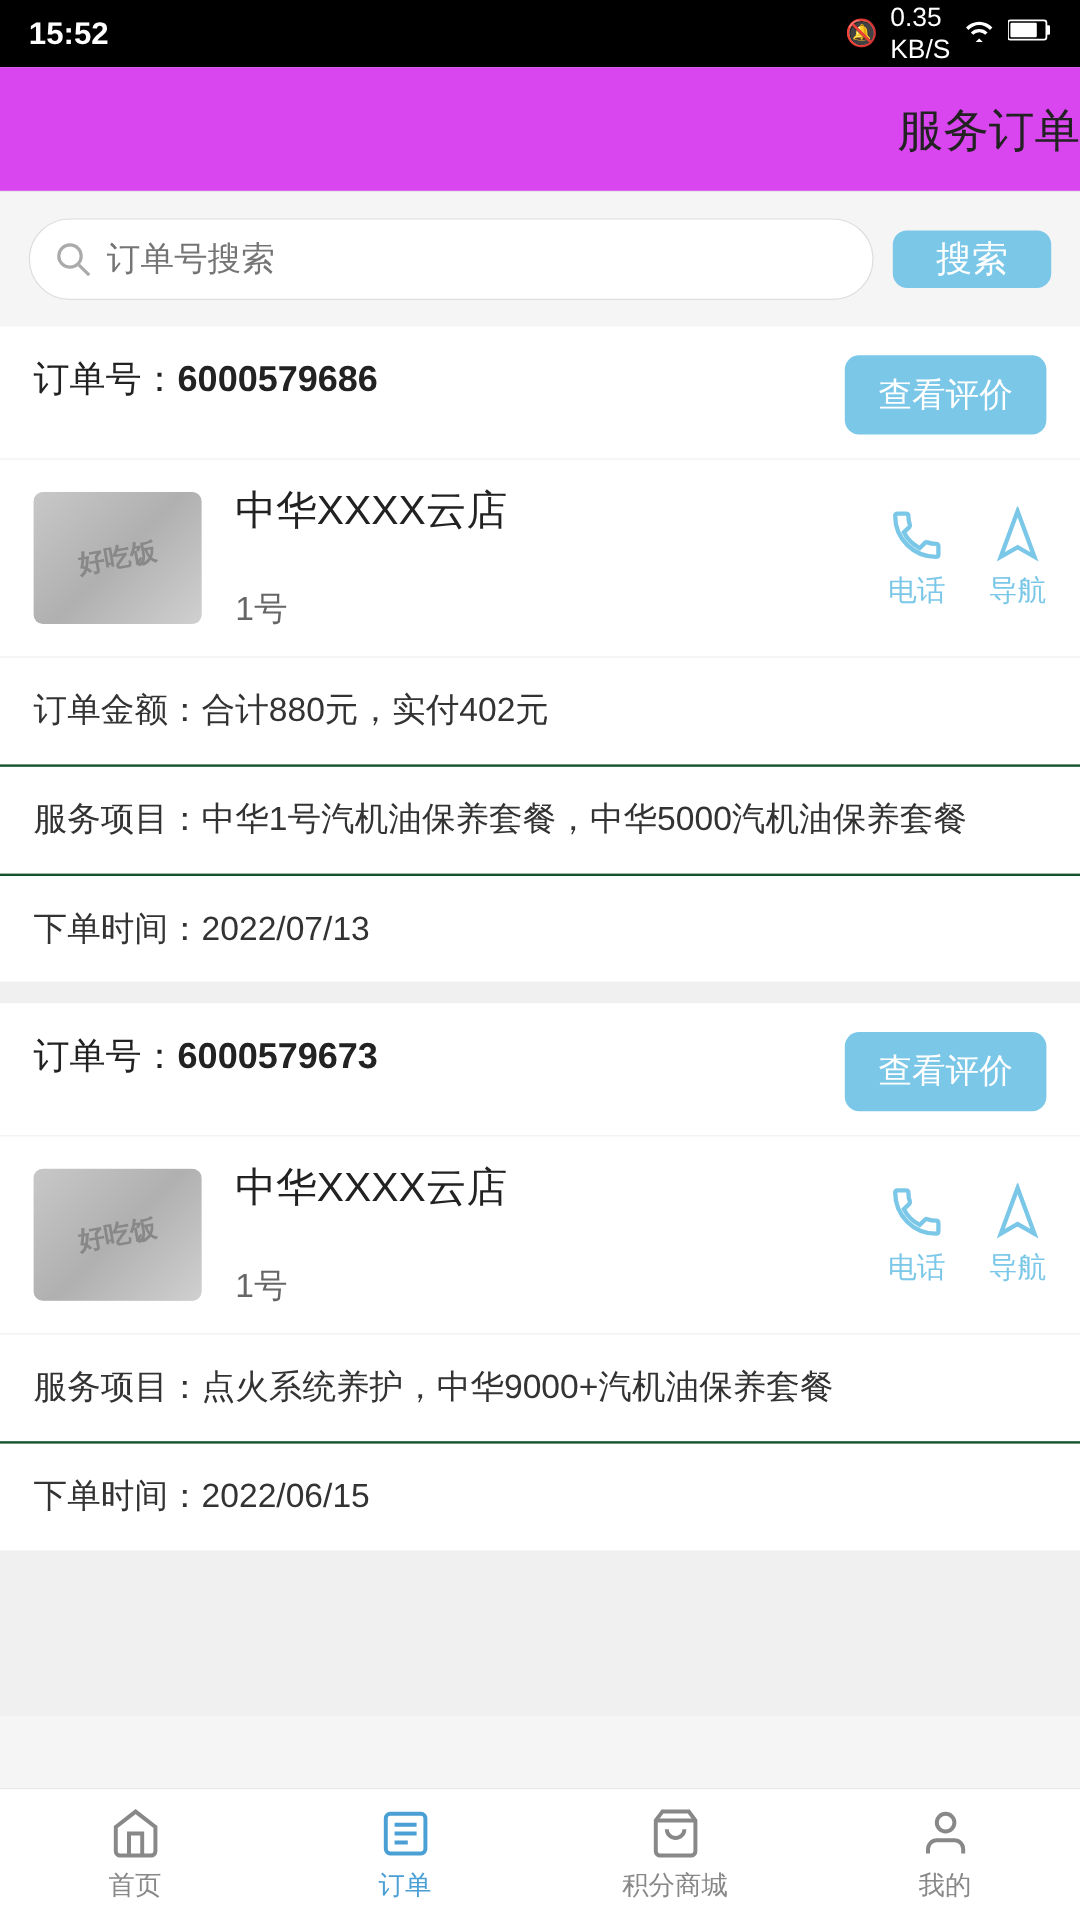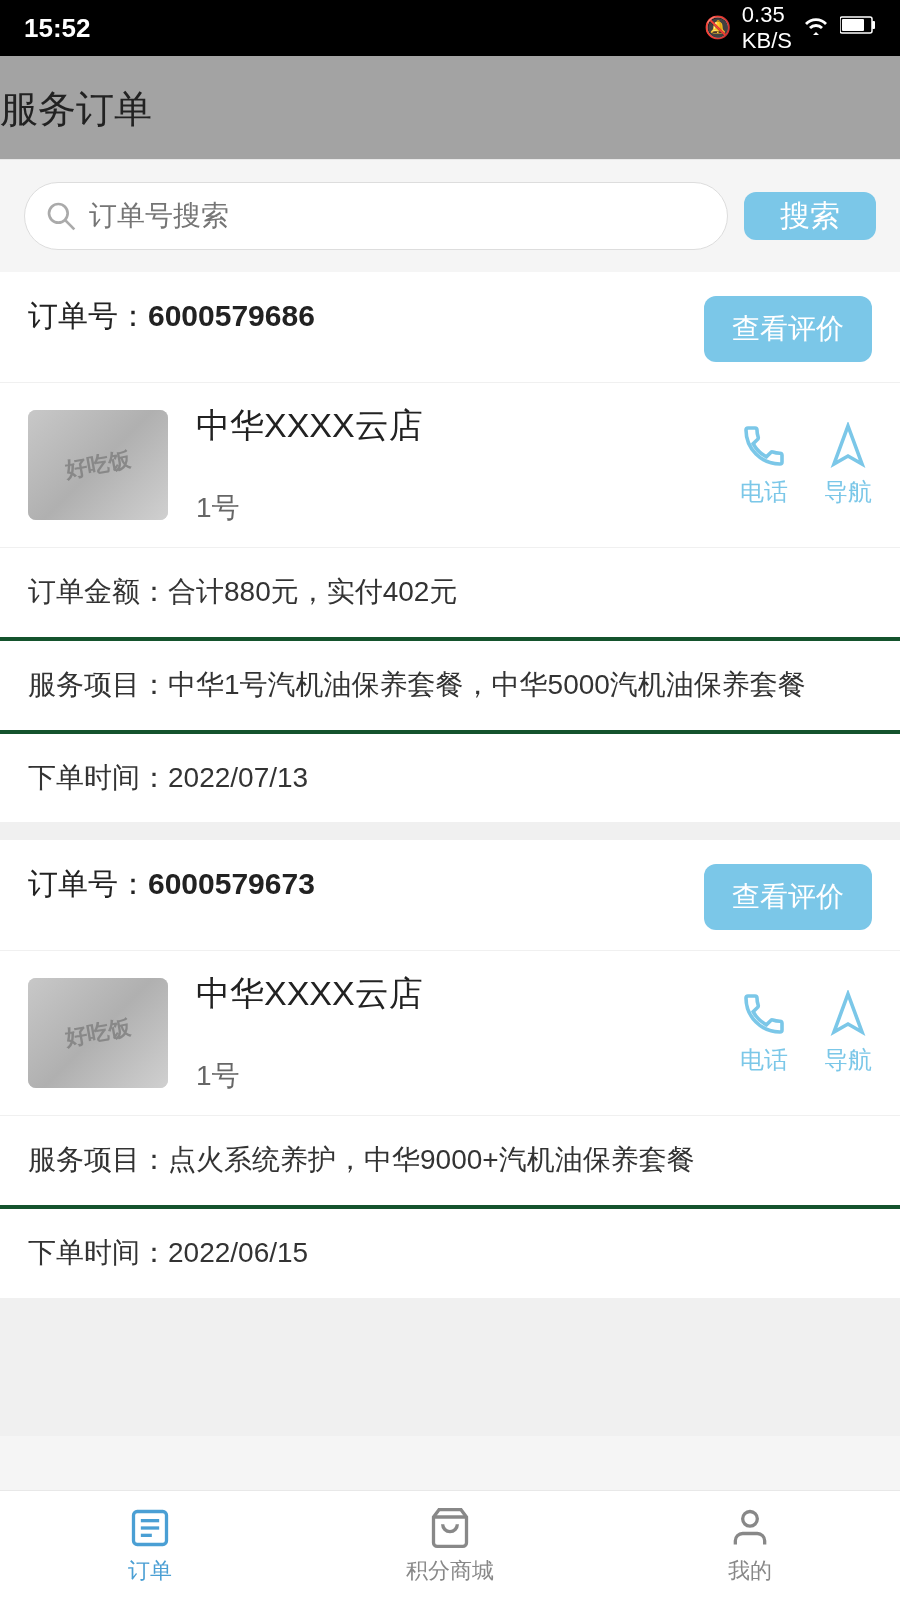--- a/index.html
+++ b/index.html
@@ -27,22 +27,22 @@
     .status-right {
       display: flex;
       align-items: center;
       gap: 10px;
       font-size: 22px;
       font-weight: 400;
     }
 
     
     .header {
-      background: #a3a3a3;
-      text-align: left;
+      background: #d946ef;
+      text-align: right;
       padding: 28px 0 24px;
       border-bottom: 1px solid #e8e8e8;
     }
     .header-title {
       font-size: 38px;
       color: #222;
       font-weight: 500;
     }
 
     
@@ -175,21 +175,21 @@
       color: #7bc7e8;
     }
     .action-label {
       font-size: 24px;
       color: #7bc7e8;
     }
 
     
     .detail-row {
       padding: 22px 28px;
-      border-bottom: 4px solid #14532d;
+      border-bottom: 2px solid #14532d;
       font-size: 28px;
       color: #333;
       line-height: 1.6;
     }
     .detail-row:last-child {
       border-bottom: none;
     }
 
     
     .bottom-nav {
@@ -357,20 +357,27 @@
       </div>
     </div>
     <div class="detail-row">服务项目：点火系统养护，中华9000+汽机油保养套餐</div>
     <div class="detail-row">下单时间：2022/06/15</div>
   </div>
 
 </div>
 
 <div class="bottom-nav">
   <div class="nav-item">
+    <svg class="nav-icon" viewBox="0 0 24 24" fill="none" stroke="#888" stroke-width="1.8">
+      <path d="M3 9l9-7 9 7v11a2 2 0 01-2 2H5a2 2 0 01-2-2z"></path>
+      <polyline points="9,22 9,12 15,12 15,22"></polyline>
+    </svg>
+    <span class="nav-label">首页</span>
+  </div>
+  <div class="nav-item">
     <svg class="nav-icon" viewBox="0 0 24 24" fill="none" stroke="#4a9fd4" stroke-width="1.8">
       <rect x="3" y="3" width="18" height="18" rx="2"></rect>
       <line x1="7" y1="8" x2="17" y2="8"></line>
       <line x1="7" y1="12" x2="17" y2="12"></line>
       <line x1="7" y1="16" x2="13" y2="16"></line>
     </svg>
     <span class="nav-label active">订单</span>
   </div>
   <div class="nav-item">
     <svg class="nav-icon" viewBox="0 0 24 24" fill="none" stroke="#888" stroke-width="1.8">

